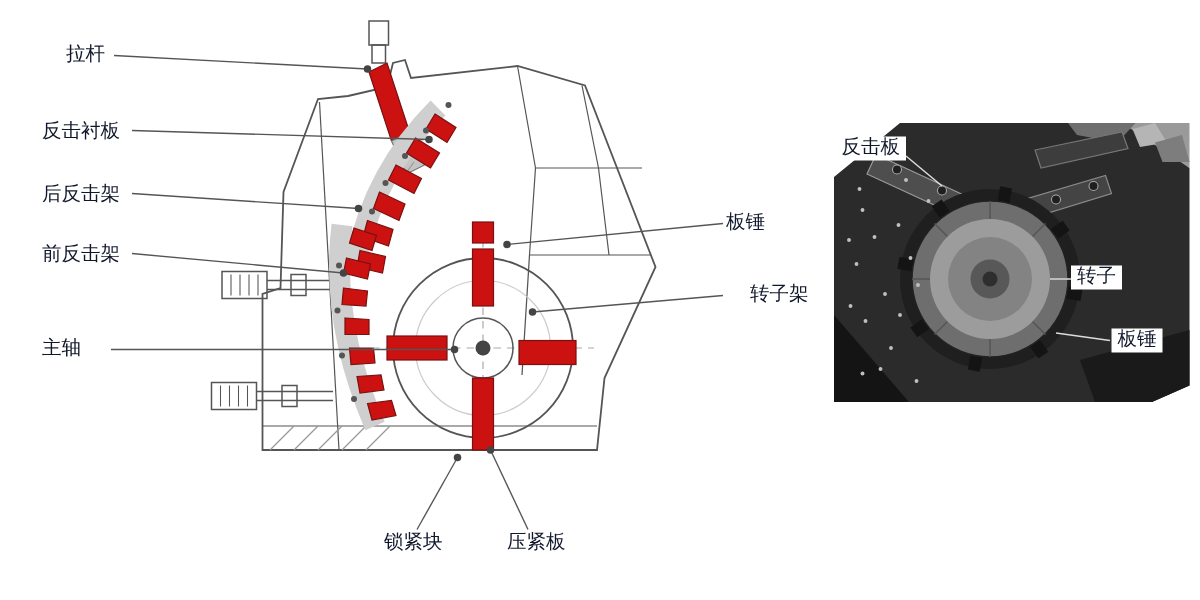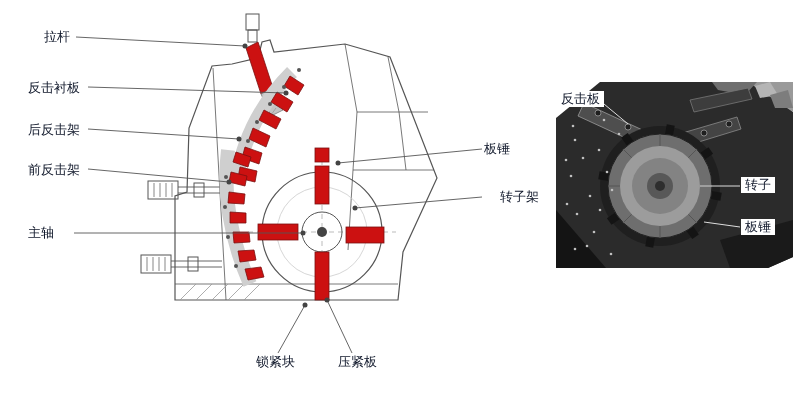--- a/index.html
+++ b/index.html
@@ -223,16 +223,16 @@
   <div class="label" style="left:28px;top:80px">反击衬板</div>
   <div class="label" style="left:28px;top:122px">后反击架</div>
   <div class="label" style="left:28px;top:162px">前反击架</div>
   <div class="label" style="left:28px;top:225px">主轴</div>
   <div class="label" style="left:484px;top:141px">板锤</div>
   <div class="label" style="left:500px;top:189px">转子架</div>
   <div class="label" style="left:256px;top:354px">锁紧块</div>
   <div class="label" style="left:338px;top:354px">压紧板</div>
 
   <div class="label photo-label" style="left:557px;top:91px">反击板</div>
-  <div class="label photo-label" style="left:741px;top:177px">转子</div>
+  <div class="label photo-label" style="left:714px;top:177px">转子</div>
   <div class="label photo-label" style="left:741px;top:219px">板锤</div>
 
 </div>
 
 </body></html>

